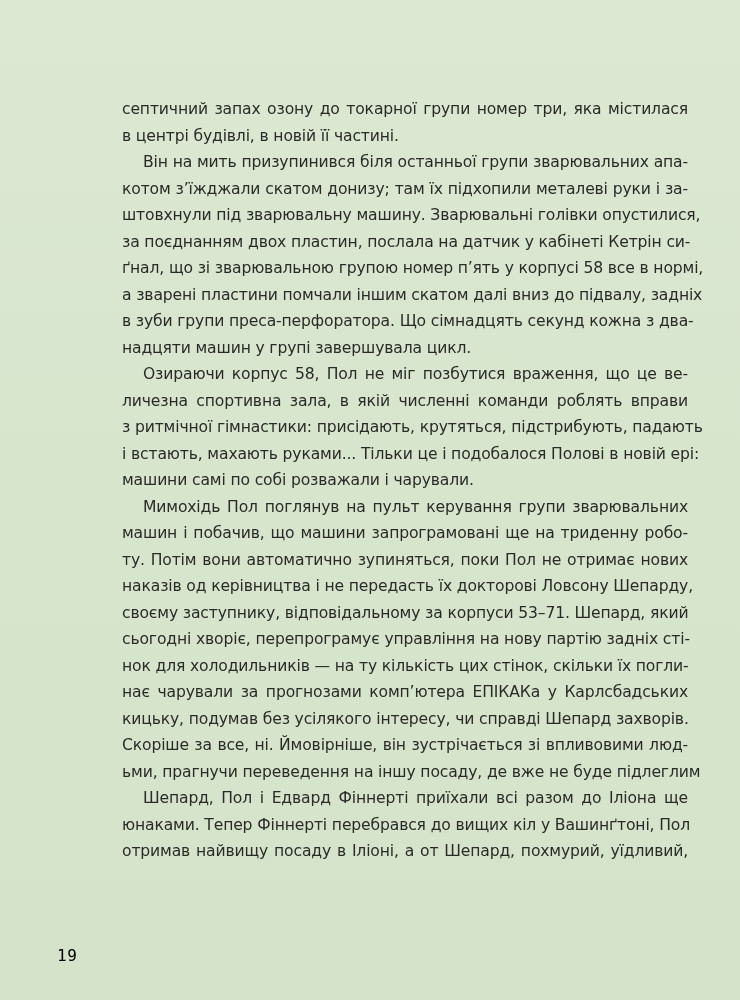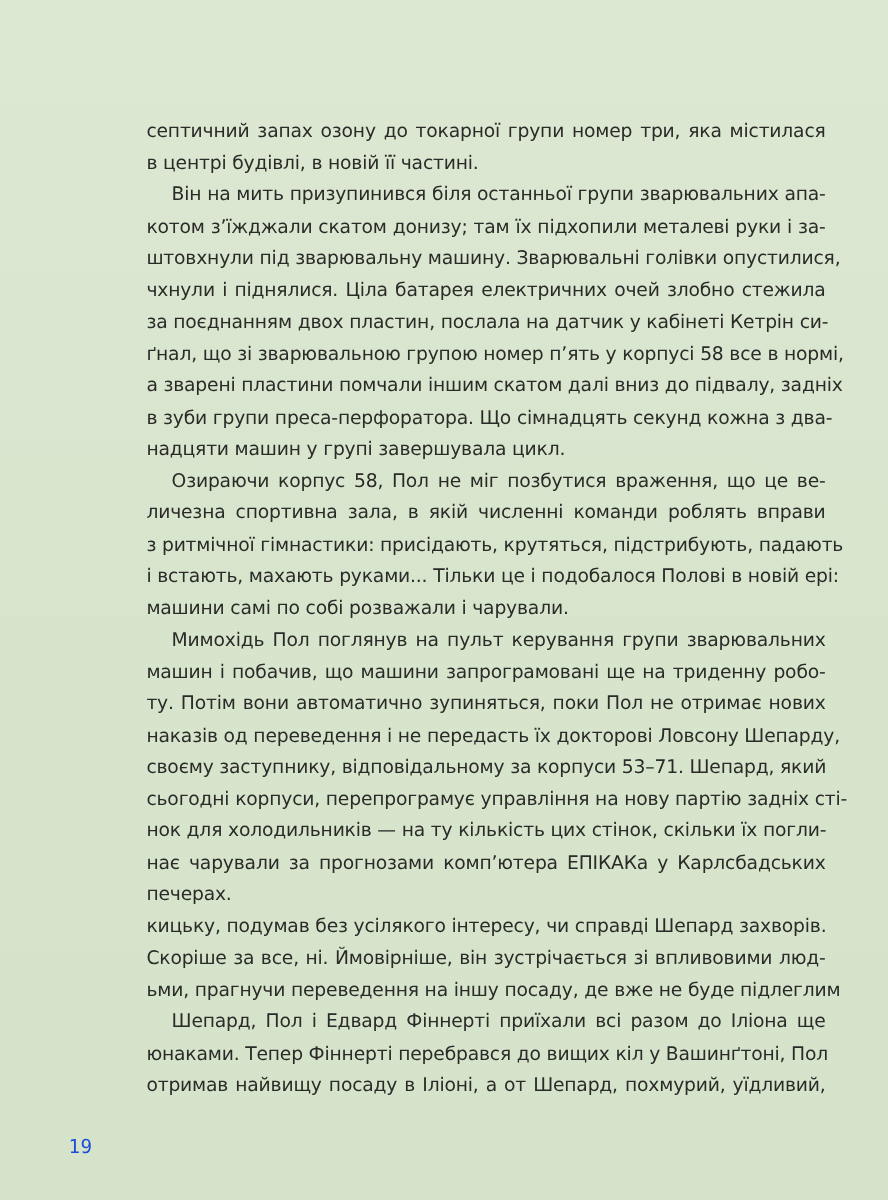--- a/index.html
+++ b/index.html
@@ -61,56 +61,54 @@
 
     <div>
       <span class="line">септичний запах озону до токарної групи номер три, яка містилася</span>
       <span class="line last">в центрі будівлі, в новій її частині.</span>
     </div>
 
     <div>
       <span class="line indent">Він на мить призупинився біля останньої групи зварювальних апа-</span>
       <span class="line">котом з’їжджали скатом донизу; там їх підхопили металеві руки і за-</span>
       <span class="line">штовхнули під зварювальну машину. Зварювальні голівки опустилися,</span>
-      <span class="line">чхнули і піднялися. Ціла батарея електричних очей злобно стежила</span>
       <span class="line">за поєднанням двох пластин, послала на датчик у кабінеті Кетрін си-</span>
       <span class="line">ґнал, що зі зварювальною групою номер п’ять у корпусі 58 все в нормі,</span>
       <span class="line">а зварені пластини помчали іншим скатом далі вниз до підвалу, задніх</span>
       <span class="line">в зуби групи преса-перфоратора. Що сімнадцять секунд кожна з два-</span>
       <span class="line last">надцяти машин у групі завершувала цикл.</span>
     </div>
 
     <div>
       <span class="line indent">Озираючи корпус 58, Пол не міг позбутися враження, що це ве-</span>
       <span class="line">личезна спортивна зала, в якій численні команди роблять вправи</span>
       <span class="line">з ритмічної гімнастики: присідають, крутяться, підстрибують, падають</span>
       <span class="line">і встають, махають руками... Тільки це і подобалося Полові в новій ері:</span>
       <span class="line last">машини самі по собі розважали і чарували.</span>
     </div>
 
     <div>
       <span class="line indent">Мимохідь Пол поглянув на пульт керування групи зварювальних</span>
       <span class="line">машин і побачив, що машини запрограмовані ще на триденну робо-</span>
       <span class="line">ту. Потім вони автоматично зупиняться, поки Пол не отримає нових</span>
-      <span class="line">наказів од переведення і не передасть їх докторові Ловсону Шепарду,</span>
+      <span class="line">наказів од керівництва і не передасть їх докторові Ловсону Шепарду,</span>
       <span class="line">своєму заступнику, відповідальному за корпуси 53–71. Шепард, який</span>
-      <span class="line">сьогодні корпуси, перепрограмує управління на нову партію задніх сті-</span>
+      <span class="line">сьогодні хворіє, перепрограмує управління на нову партію задніх сті-</span>
       <span class="line">нок для холодильників — на ту кількість цих стінок, скільки їх погли-</span>
       <span class="line">нає чарували за прогнозами комп’ютера ЕПІКАКа у Карлсбадських</span>
-      <span class="line last">печерах.</span>
     </div>
 
     <div>
       <span class="line">кицьку, подумав без усілякого інтересу, чи справді Шепард захворів.</span>
       <span class="line">Скоріше за все, ні. Ймовірніше, він зустрічається зі впливовими люд-</span>
       <span class="line">ьми, прагнучи переведення на іншу посаду, де вже не буде підлеглим</span>
     </div>
 
     <div>
       <span class="line indent">Шепард, Пол і Едвард Фіннерті приїхали всі разом до Іліона ще</span>
       <span class="line">юнаками. Тепер Фіннерті перебрався до вищих кіл у Вашинґтоні, Пол</span>
       <span class="line">отримав найвищу посаду в Іліоні, а от Шепард, похмурий, уїдливий,</span>
     </div>
 
   </div>
 
-  <div class="page-number" style="color: #1d4ed8;">19</div>
+  <div class="page-number" style="color: #000000;">19</div>
 </div>
 
 </body></html>

